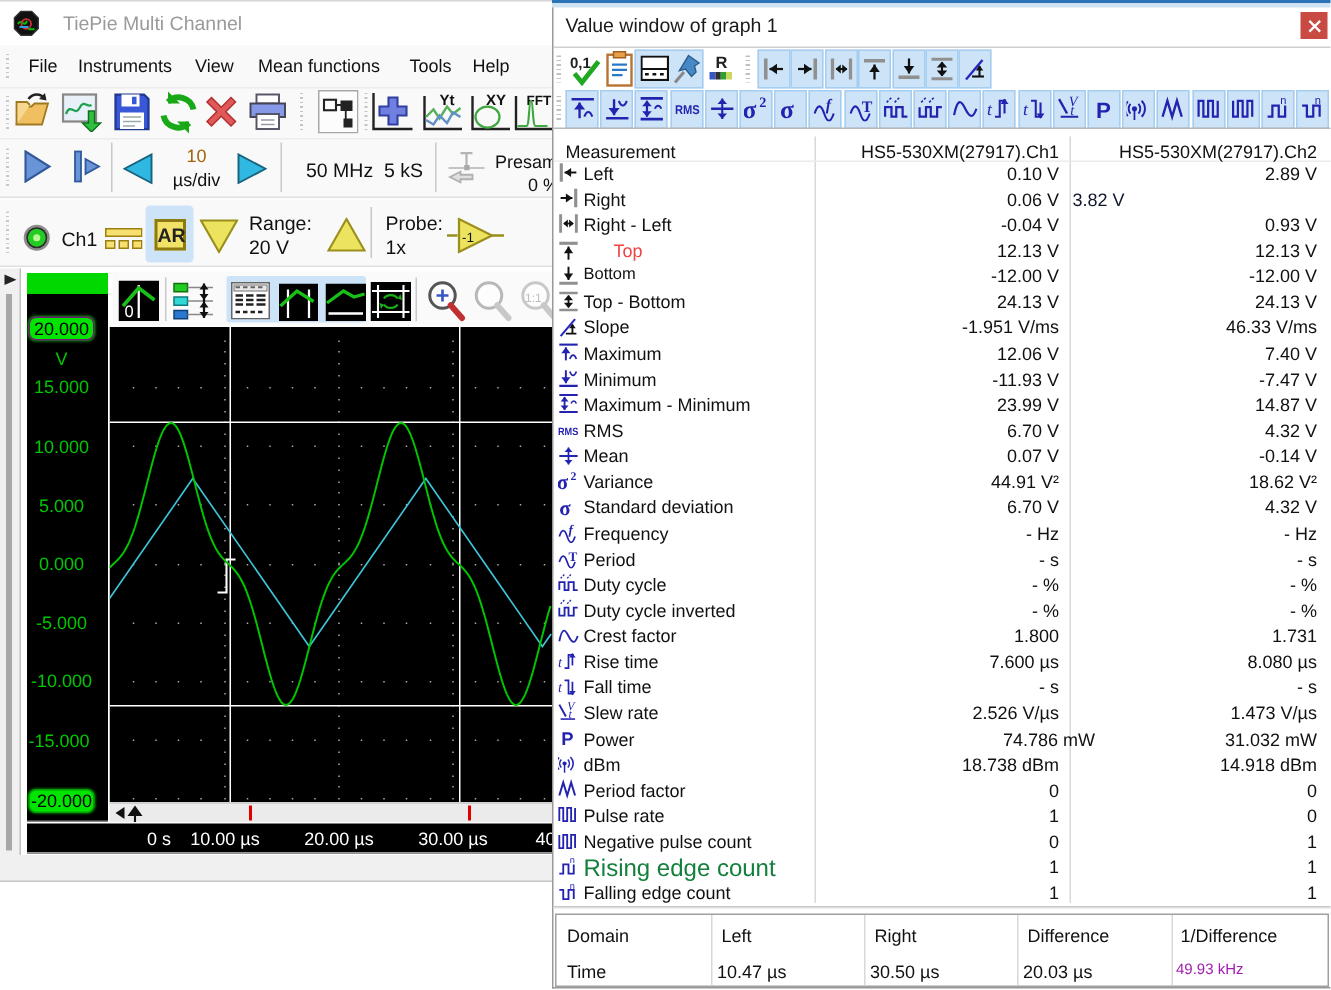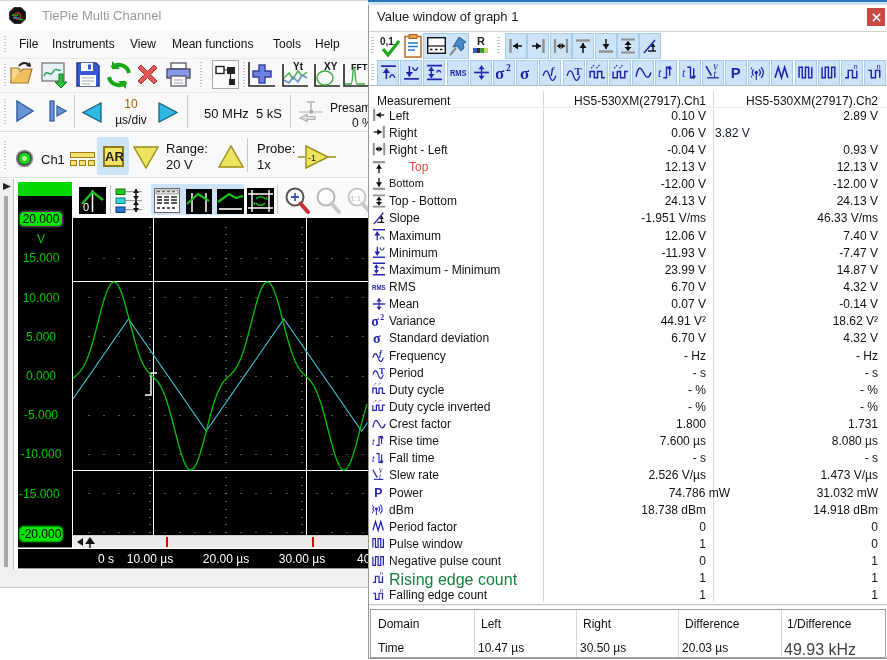--- a/index.html
+++ b/index.html
@@ -753,21 +753,21 @@
       </svg>
     </div>
 <div class="txt" style="left:389px;top:520px;font-size:12px;color:#111">Period factor</div>
 <div class="txt" style="left:543px;top:520px;width:163px;text-align:right;font-size:12px;color:#111">0</div>
 <div class="txt" style="left:715px;top:520px;width:163px;text-align:right;font-size:12px;color:#111">0</div>
 <div class="abs" style="left:372px;top:536px">
       <svg width="14" height="14" viewBox="0 0 16 16" style="display:block">
         <path d="M1,13V3h3v10h3V3h3v10h3V3" stroke="#2323b0" stroke-width="1.4" fill="none"></path>
       </svg>
     </div>
-<div class="txt" style="left:389px;top:537px;font-size:12px;color:#111">Pulse window</div>
+<div class="txt" style="left:389px;top:537px;font-size:12px;color:#111">Pulse rate</div>
 <div class="txt" style="left:543px;top:537px;width:163px;text-align:right;font-size:12px;color:#111">1</div>
 <div class="txt" style="left:715px;top:537px;width:163px;text-align:right;font-size:12px;color:#111">0</div>
 <div class="abs" style="left:372px;top:554px">
       <svg width="14" height="14" viewBox="0 0 16 16" style="display:block">
         <path d="M1,3v10h3V3h3v10h3V3h3v10" stroke="#2323b0" stroke-width="1.4" fill="none"></path>
       </svg>
     </div>
 <div class="txt" style="left:389px;top:554px;font-size:12px;color:#111">Negative pulse count</div>
 <div class="txt" style="left:543px;top:554px;width:163px;text-align:right;font-size:12px;color:#111">0</div>
 <div class="txt" style="left:715px;top:554px;width:163px;text-align:right;font-size:12px;color:#111">1</div>
@@ -797,13 +797,13 @@
 <div class="abs" style="left:781px;top:610px;width:1px;height:47px;background:#d8d8d8"></div>
 <div class="txt" style="left:378px;top:617px;font-size:12px;color:#111">Domain</div>
 <div class="txt" style="left:481px;top:617px;font-size:12px;color:#111">Left</div>
 <div class="txt" style="left:583px;top:617px;font-size:12px;color:#111">Right</div>
 <div class="txt" style="left:685px;top:617px;font-size:12px;color:#111">Difference</div>
 <div class="txt" style="left:787px;top:617px;font-size:12px;color:#111">1/Difference</div>
 <div class="txt" style="left:378px;top:641px;font-size:12px;color:#111">Time</div>
 <div class="txt" style="left:478px;top:641px;font-size:12px;color:#111">10.47 µs</div>
 <div class="txt" style="left:580px;top:641px;font-size:12px;color:#111">30.50 µs</div>
 <div class="txt" style="left:682px;top:641px;font-size:12px;color:#111">20.03 µs</div>
-<div class="txt" style="left:784px;top:641px;font-size:16px;color:#404040">49.93 kHz</div>
+<div class="txt" style="left:784px;top:641px;font-size:10px;color:#a21caf">49.93 kHz</div>
 </div>
 </body></html>

